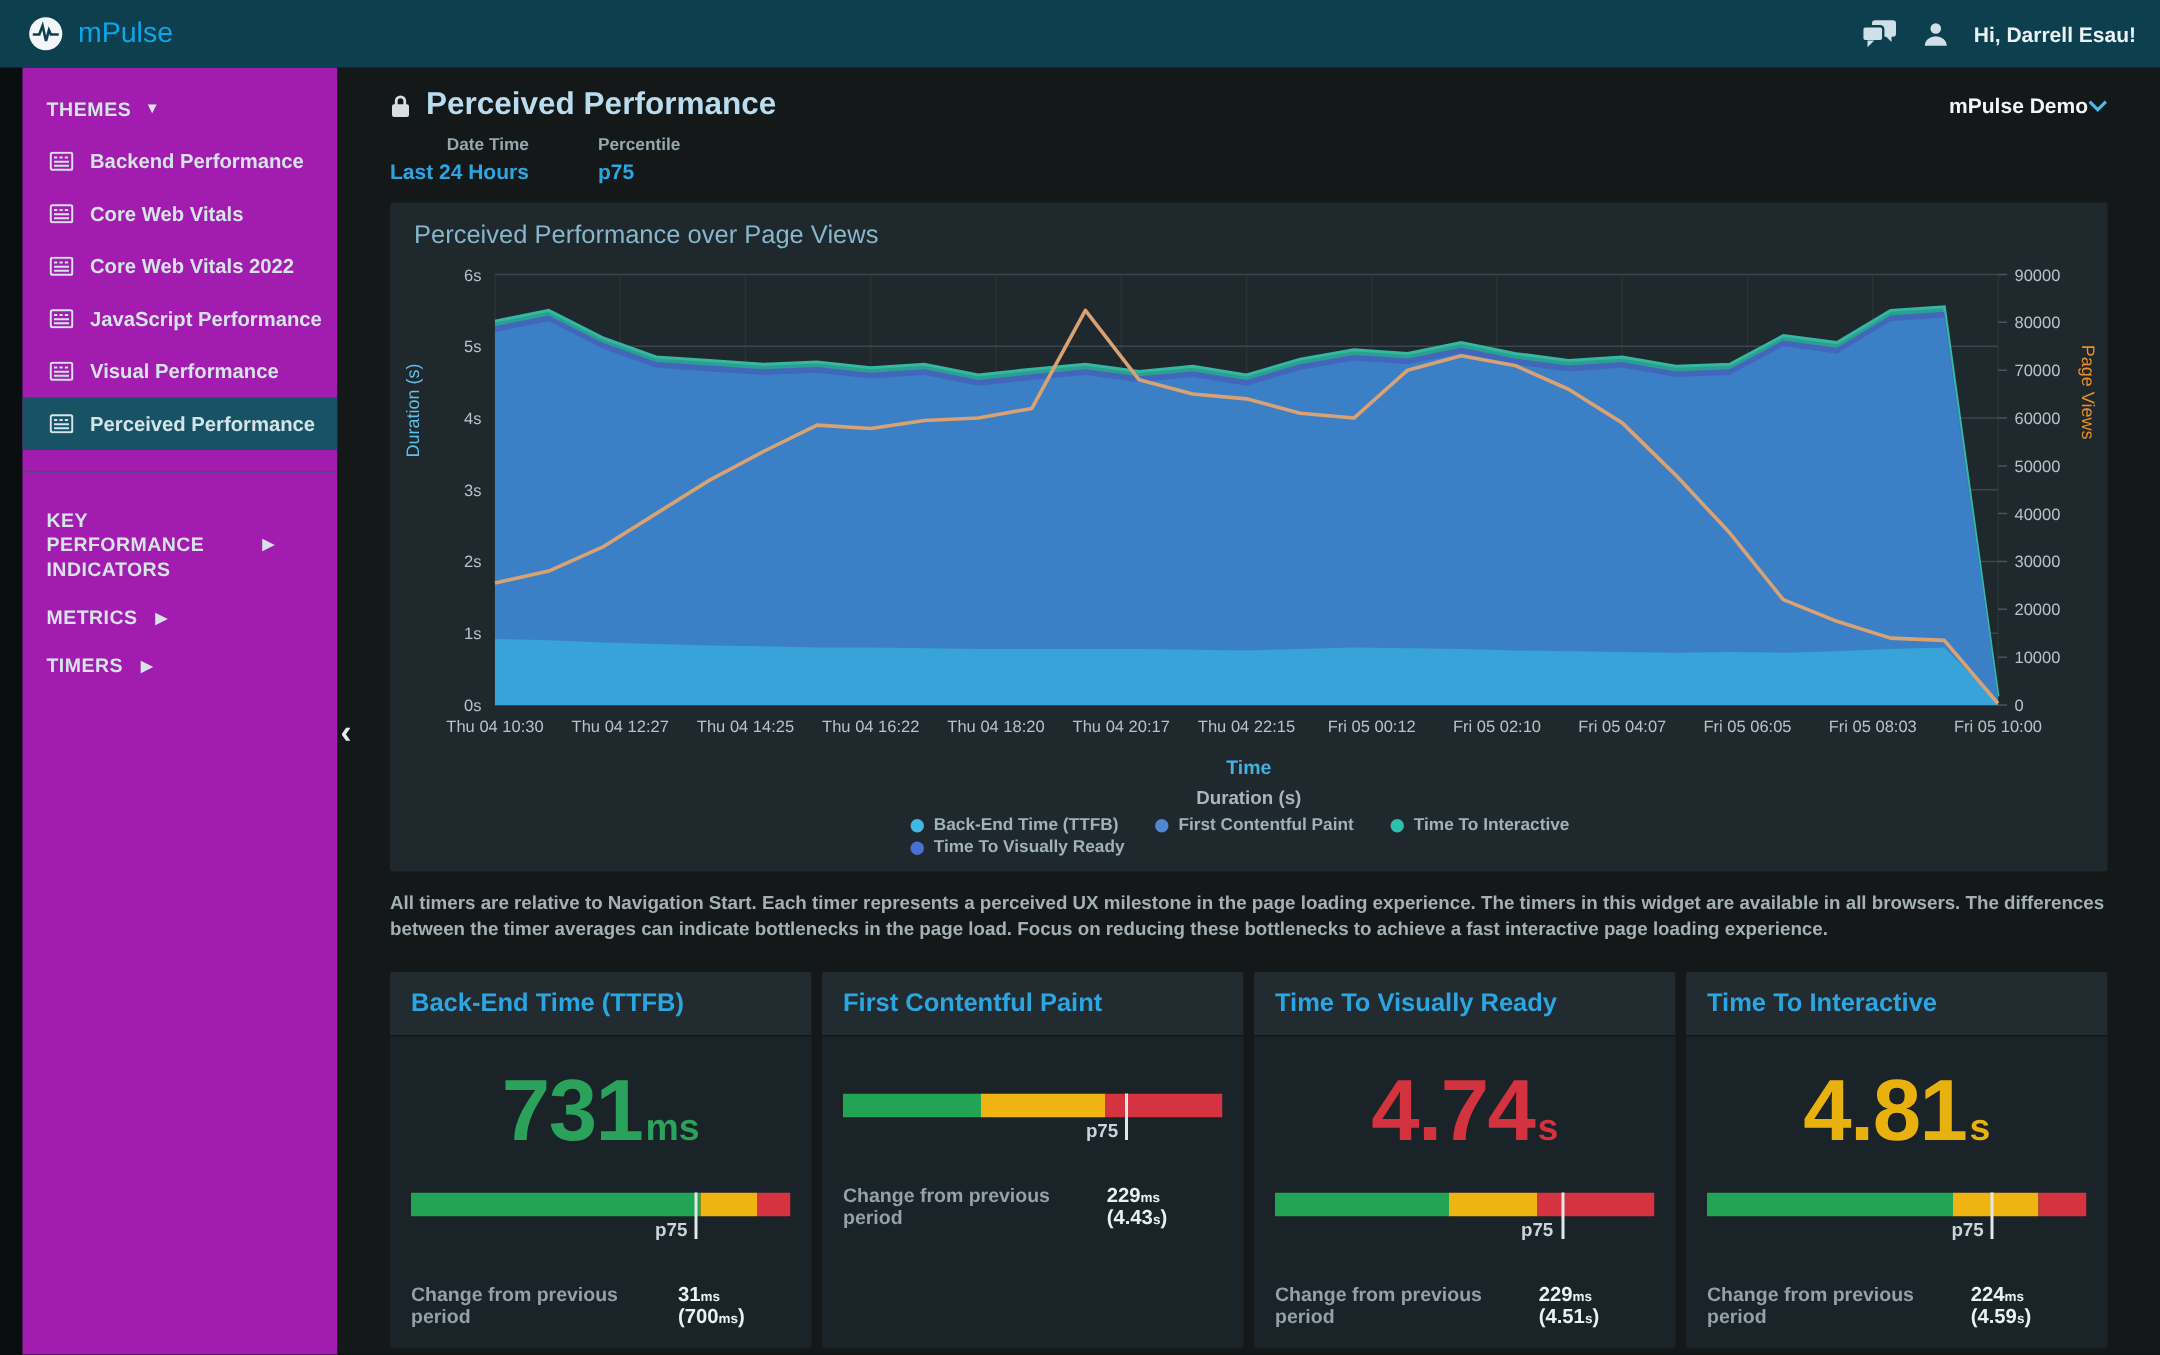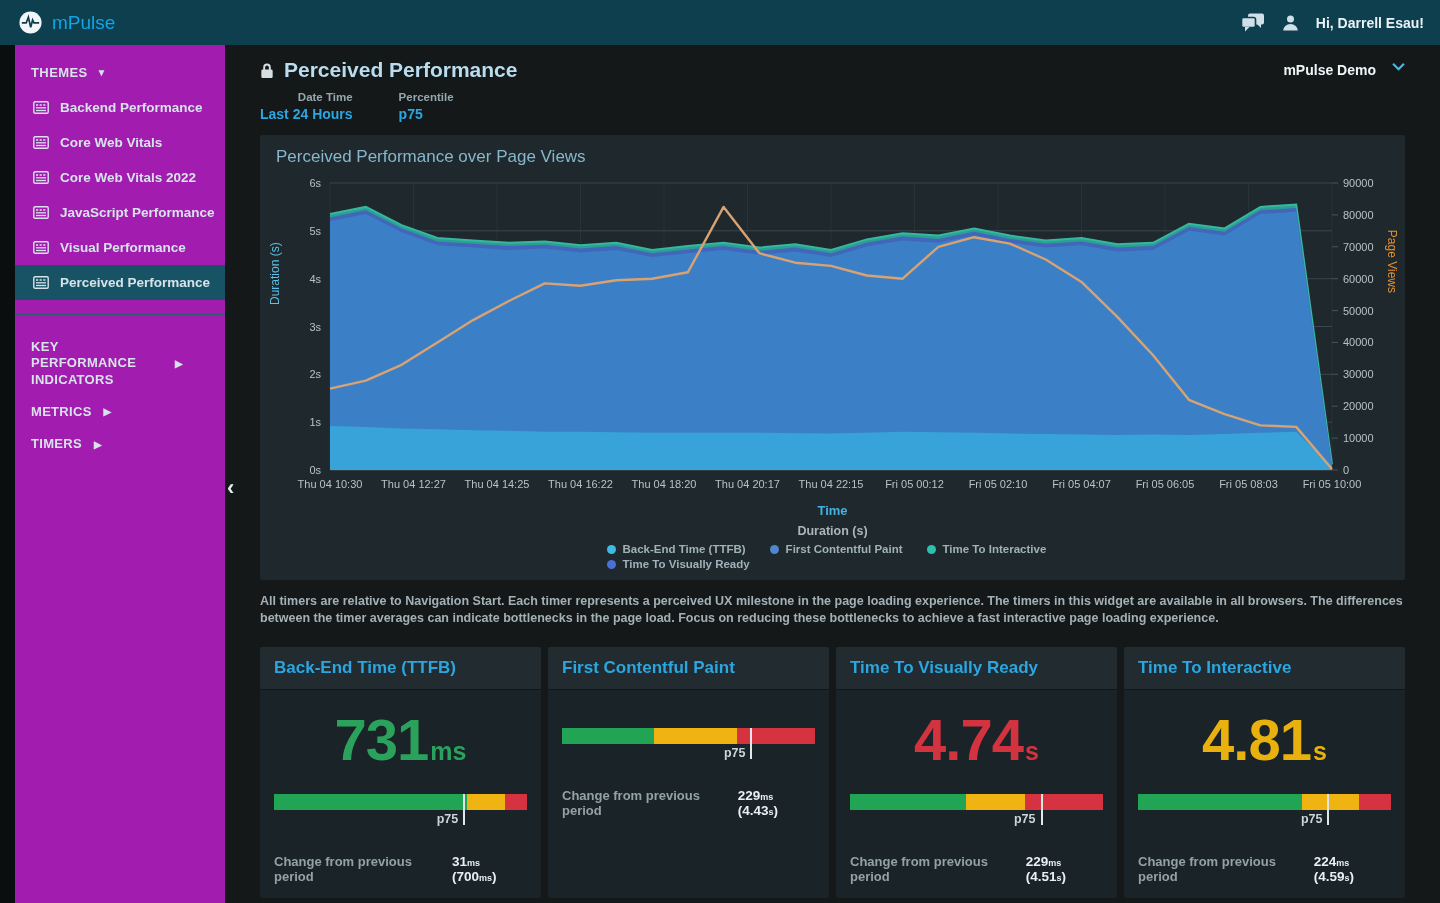--- a/index.html
+++ b/index.html
@@ -39,21 +39,21 @@
 
   
   .main { position:absolute; left:225px; top:45px; right:0; bottom:0;
     background:#141819; padding:0 35px; }
   .collapse { position:absolute; left:2px; top:432px; color:#e2ecf0;
     font-size:22px; font-weight:700; cursor:pointer; line-height:1; }
 
   .page-head { margin-top:13px; display:flex; align-items:center; justify-content:space-between; }
   .page-title-wrap { display:flex; align-items:center; gap:10px; }
   .page-title { color:#b9dcee; font-size:21px; font-weight:700; }
-  .app-select { display:flex; gap:16px; cursor:pointer; }
+  .app-select { display:flex; align-items:center; gap:0; cursor:pointer; }
   .app-select-label { color:#f0f6f8; font-size:14px; font-weight:600; }
 
   .filters { display:flex; gap:46px; margin-top:9px; }
   .f-label { color:#95a7af; font-size:11.5px; font-weight:600;text-align:right; }
   .f-value { color:#2ca6e0; font-size:14px; font-weight:700; margin-top:3px; cursor:pointer; }
 
   
   .panel { margin-top:13px; background:#1f282c; border-radius:2px; padding:10px 12px 8px 12px; }
   .panel-title { color:#86b7cc; font-size:17px; margin:2px 0 6px 4px; }
   .chart-wrap { position:relative; }

